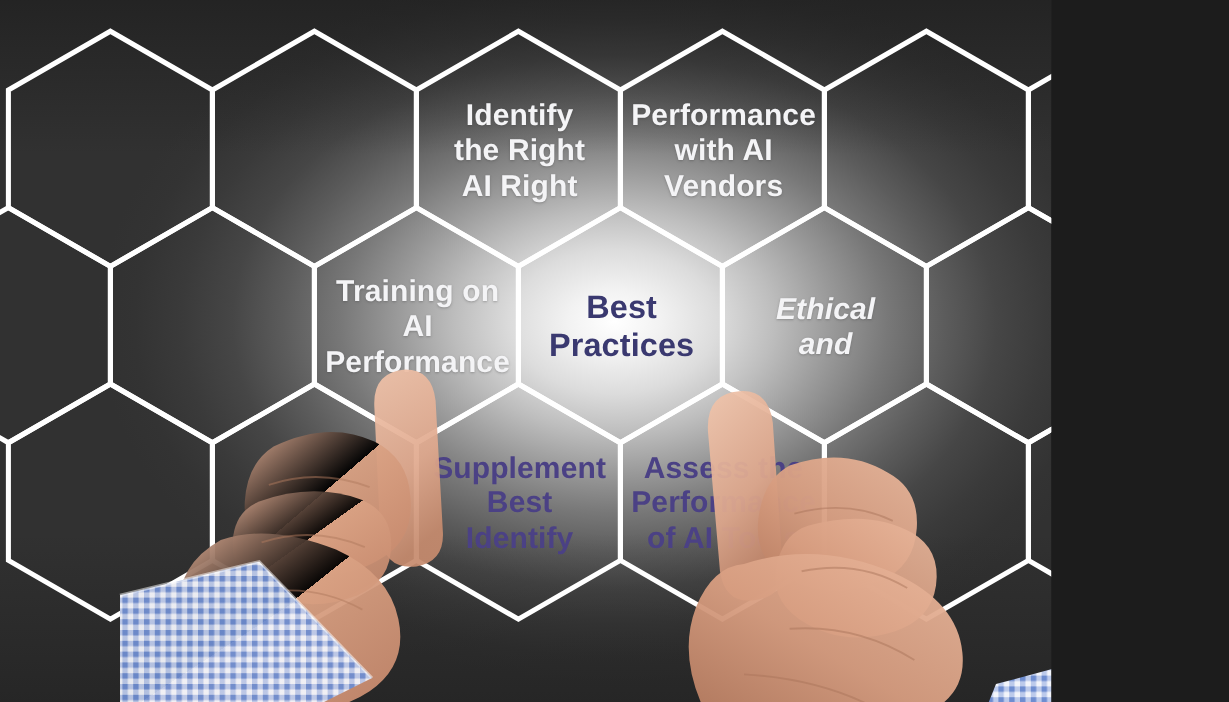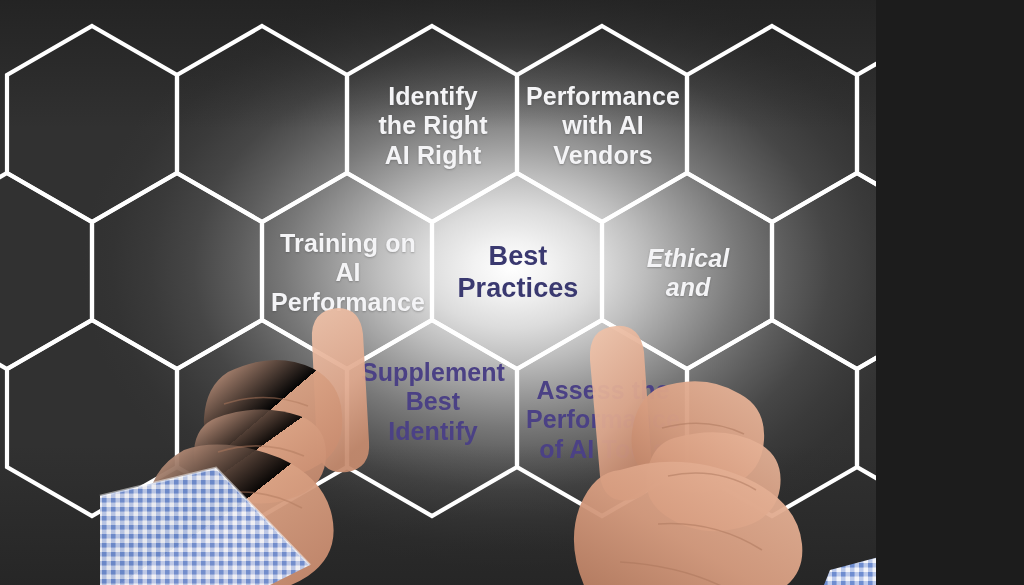--- a/index.html
+++ b/index.html
@@ -98,21 +98,21 @@
   <div class="hexlabel lbl-center" style="left:433px;top:175px;width:170px;height:196px;">
     <span>Best</span>
     <span>Practices</span>
   </div>
 
   <div class="hexlabel lbl-white" style="left:603px;top:175px;width:170px;height:196px;font-style:italic;">
     <span>Ethical</span>
     <span>and</span>
   </div>
 
-  <div class="hexlabel lbl-purple" style="left:348px;top:304px;width:170px;height:196px;">
+  <div class="hexlabel lbl-purple" style="left:348px;top:322px;width:170px;height:196px;">
     <span>Supplement</span>
     <span>Best</span>
     <span>Identify</span>
   </div>
 
   <div class="hexlabel lbl-purple" style="left:518px;top:322px;width:170px;height:196px;">
     <span>Assess the</span>
     <span>Performance</span>
     <span>of AI Tools</span>
   </div>

